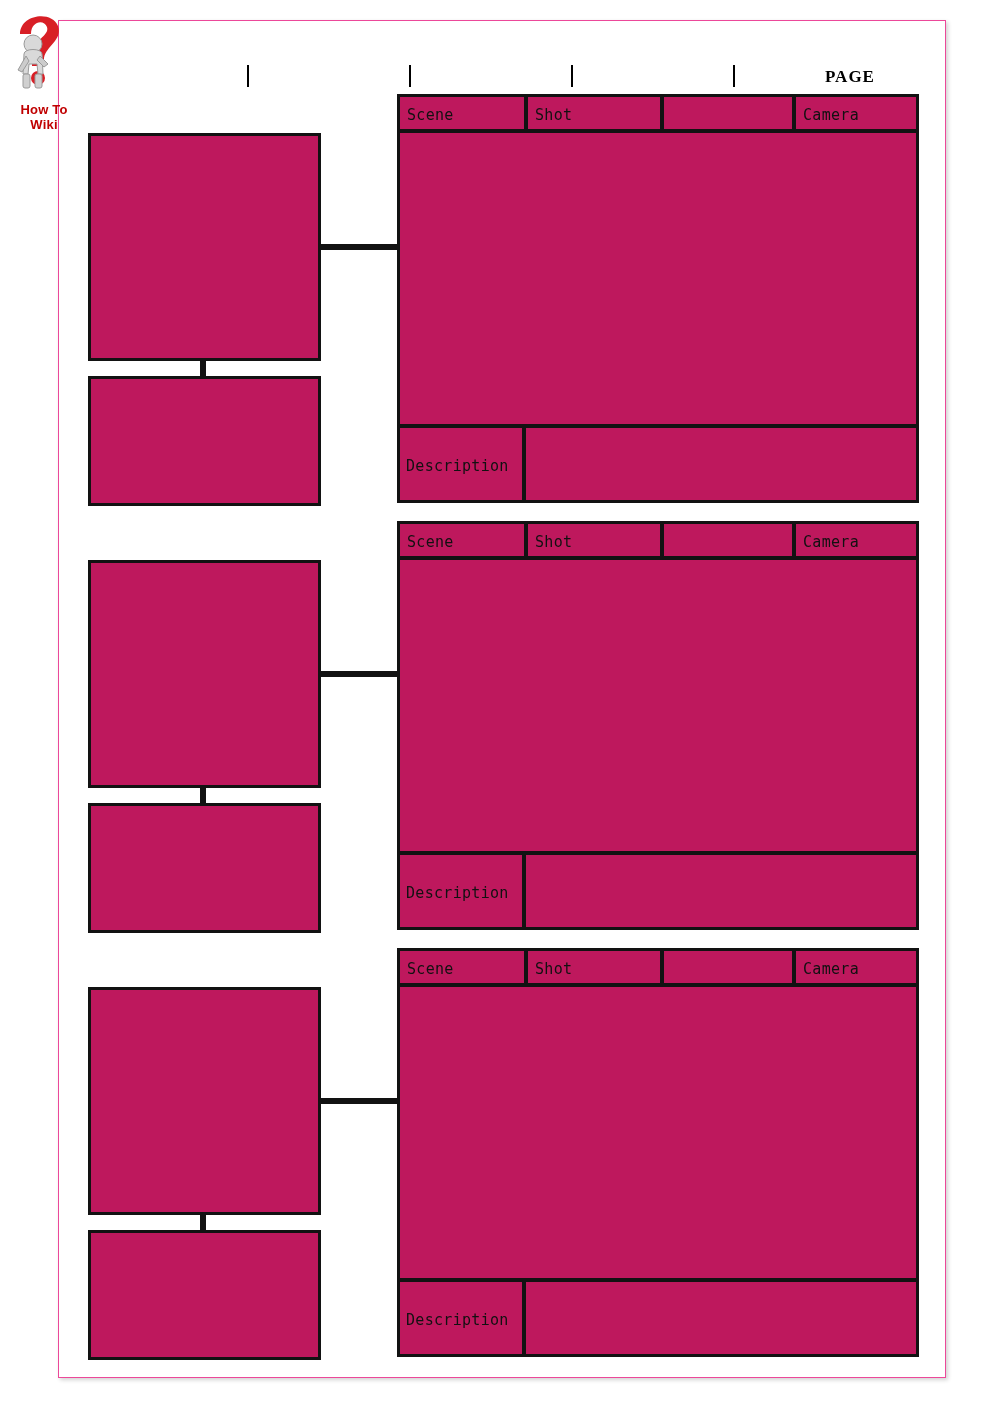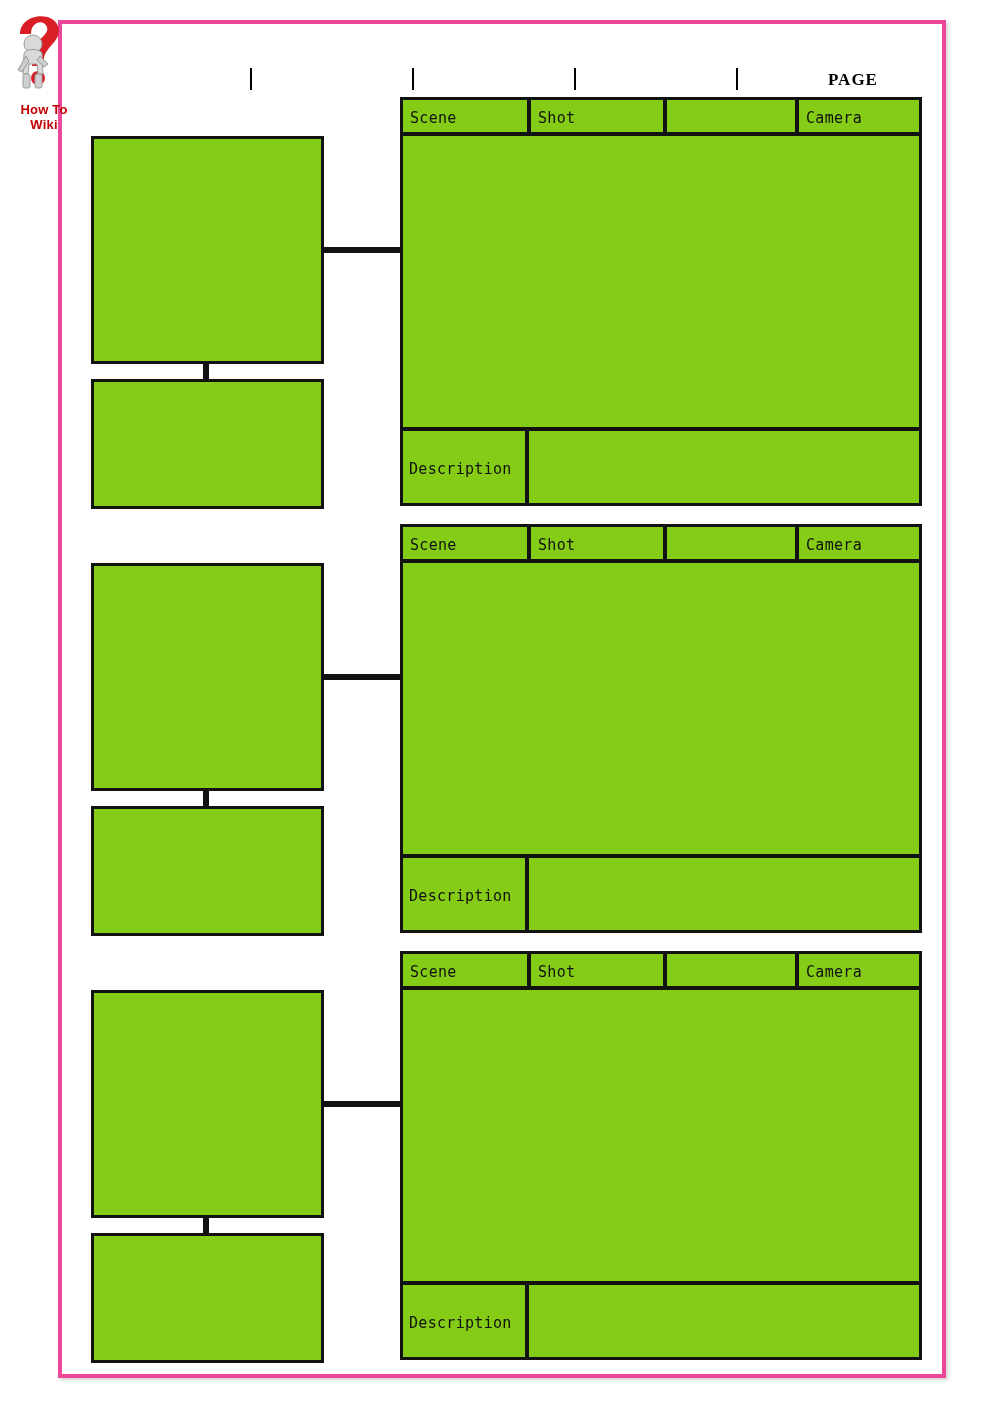--- a/index.html
+++ b/index.html
@@ -16,21 +16,21 @@
   }
 
   
   #sheet {
     position: absolute;
     left: 58px;
     top: 20px;
     width: 888px;
     height: 1358px;
     background: #ffffff;
-    border: 4px solid #ec4899;
+    border: 1px solid #ec4899;
     box-shadow: 2px 2px 4px rgba(0,0,0,0.18);
     box-sizing: border-box;
   }
 
   
   #logo {
     position: absolute;
     left: 6px;
     top: 4px;
     width: 76px;
@@ -74,21 +74,21 @@
     font-size: 17px;
     letter-spacing: 1px;
     color: #000000;
   }
 
   
   .bx {
     position: absolute;
     box-sizing: border-box;
     border: 3px solid #121212;
-    background: #84cc16;
+    background: #be185d;
   }
   .connector {
     position: absolute;
     background: #121212;
   }
 
   .cell-label {
     position: absolute;
     font-family: "DejaVu Sans Mono", monospace;
     font-size: 15px;

